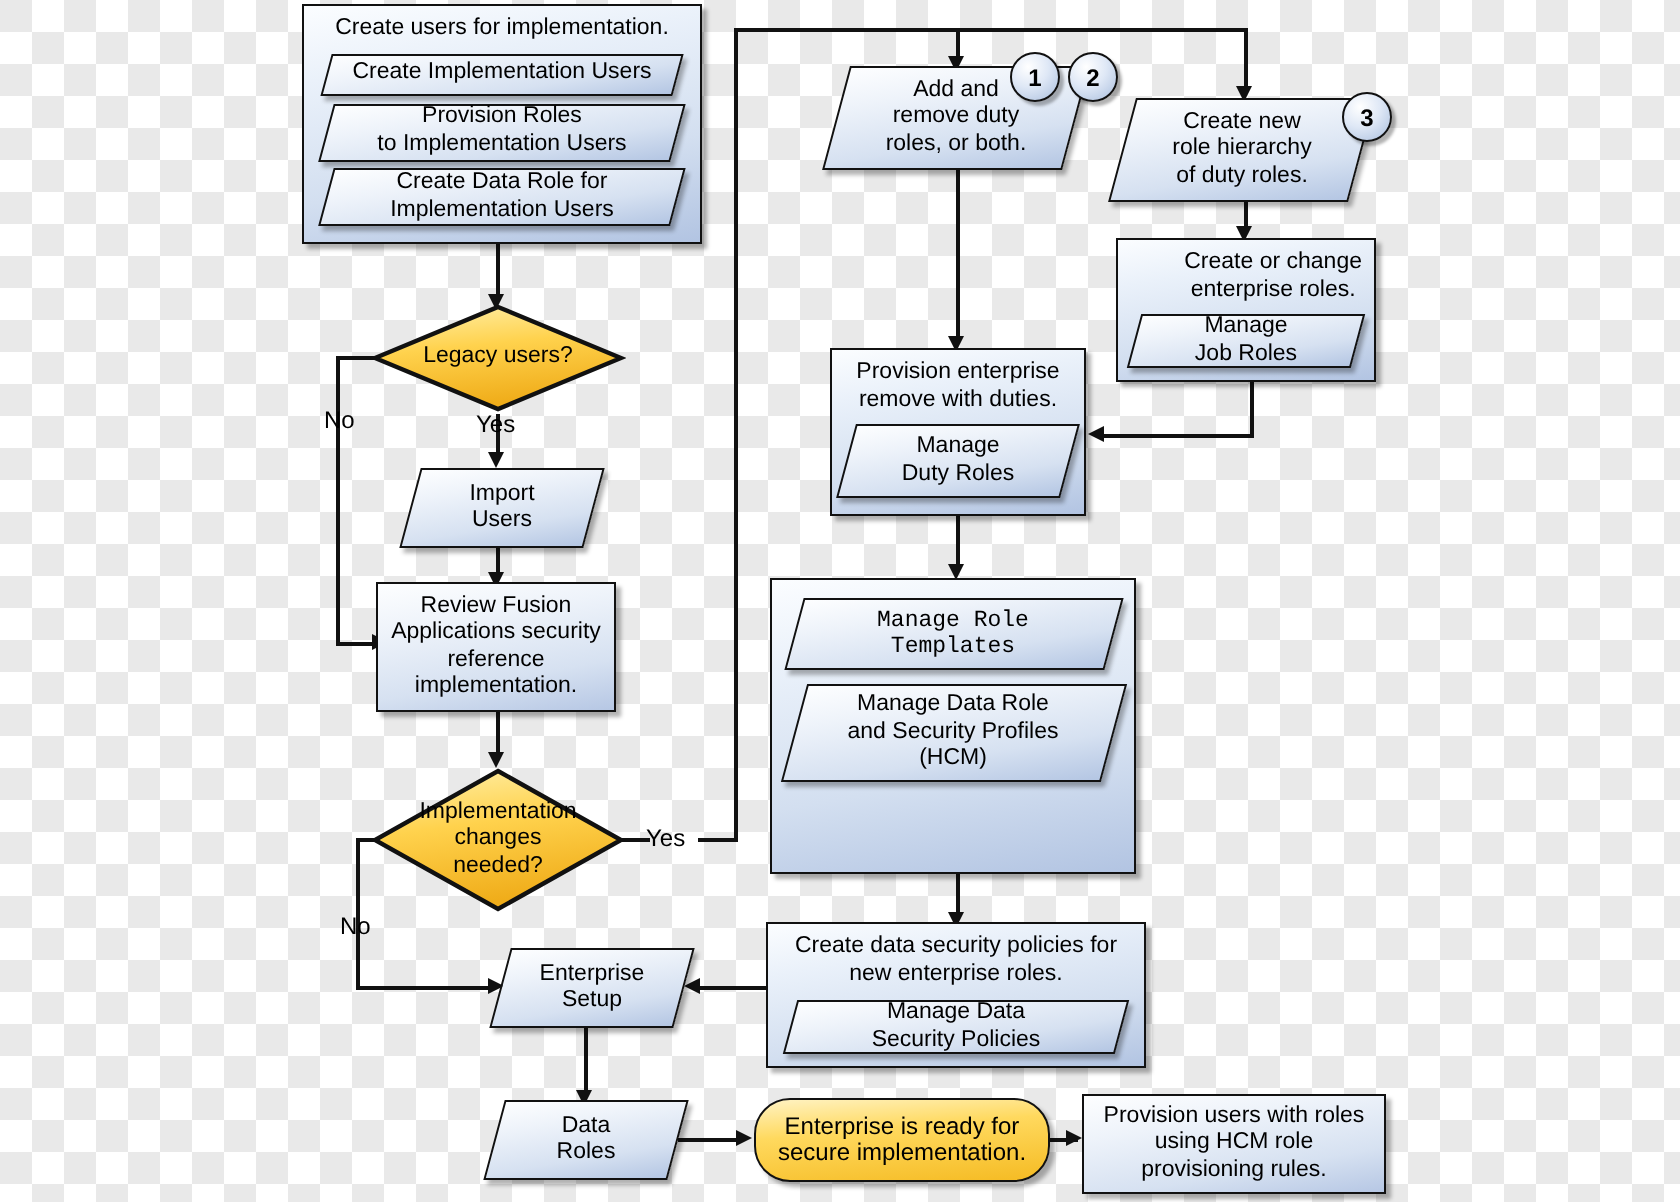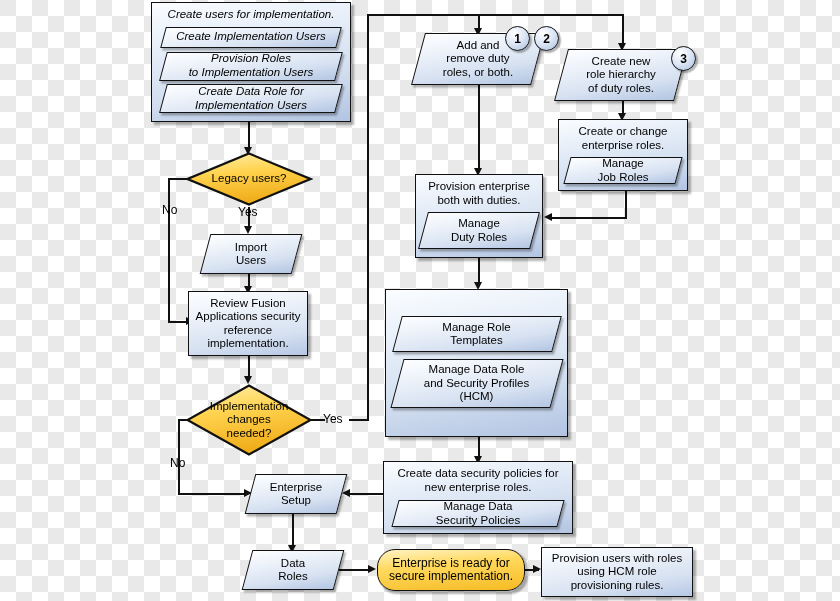--- a/index.html
+++ b/index.html
@@ -111,21 +111,21 @@
   .arw-r{border-top:4.5px solid transparent;border-bottom:4.5px solid transparent;border-left:8px solid #111;}
   .arw-l{border-top:4.5px solid transparent;border-bottom:4.5px solid transparent;border-right:8px solid #111;}
 
   .elbl{position:absolute;font-size:12px;color:#000;z-index:4;background:transparent;}
 </style>
 </head>
 <body>
 
 <div id="stage">
 
-  <div class="node group" style="left:151px;top:2px;width:200px;height:120px;font-style:italic;">
+  <div class="node group" style="left:151px;top:2px;width:200px;height:120px;">
     <span class="ttl">Create users for implementation.</span>
 
     <div class="para inner" style="width:176px;height:25px;text-align:center;">
       <span class="lbl">Create Implementation Users</span>
     </div>
 
     <div class="para inner" style="width:176px;height:34px;">
       <span class="lbl">
         <span>Provision Roles</span><br>
         <span>to Implementation Users</span>
@@ -273,55 +273,55 @@
       <span>Create new</span><br>
       <span>role hierarchy</span><br>
       <span>of duty roles.</span>
     </span>
   </div>
   <div class="badge" style="left:671px;top:46px;">3</div>
 
   <div class="ln lnv" style="left:622px;top:101px;height:14px;"></div>
   <div class="arw arw-d" style="left:618px;top:113px;"></div>
 
-  <div class="node group" style="left:558px;top:119px;width:130px;height:72px;">
+  <div class="node group" style="left:558px;top:119px;width:130px;height:72px;align-items:flex-end;">
     <span class="ttl">
       <span>Create or change</span><br>
       <span>enterprise roles.</span>
     </span>
     <div class="para inner" style="width:112px;height:34px;">
       <span class="lbl">
         <span>Manage</span><br>
         <span>Job Roles</span>
       </span>
     </div>
   </div>
 
   <div class="ln lnv" style="left:625px;top:191px;height:27px;"></div>
   <div class="ln lnh" style="left:552px;top:217px;width:75px;"></div>
   <div class="arw arw-l" style="left:544px;top:213px;"></div>
 
   <div class="node group" style="left:415px;top:174px;width:128px;height:84px;">
     <span class="ttl">
       <span>Provision enterprise</span><br>
-      <span>both with duties.</span>
+      <span>remove with duties.</span>
     </span>
     <div class="para inner" style="width:112px;height:38px;">
       <span class="lbl">
         <span>Manage</span><br>
         <span>Duty Roles</span>
       </span>
     </div>
   </div>
 
   <div class="ln lnv" style="left:478px;top:258px;height:26px;"></div>
   <div class="arw arw-d" style="left:474px;top:282px;"></div>
 
   <div class="node group" style="left:385px;top:289px;width:183px;height:148px;">
-    <div class="para inner" style="width:160px;height:36px;margin-top:22px;">
+    <div class="para inner" style="width:160px;height:36px;margin-top:5px;font-family:Liberation Mono, monospace;">
       <span class="lbl">
         <span>Manage Role</span><br>
         <span>Templates</span>
       </span>
     </div>
     <div class="para inner" style="width:160px;height:49px;margin-top:5px;">
       <span class="lbl">
         <span>Manage Data Role</span><br>
         <span>and Security Profiles</span><br>
         <span>(HCM)</span>

